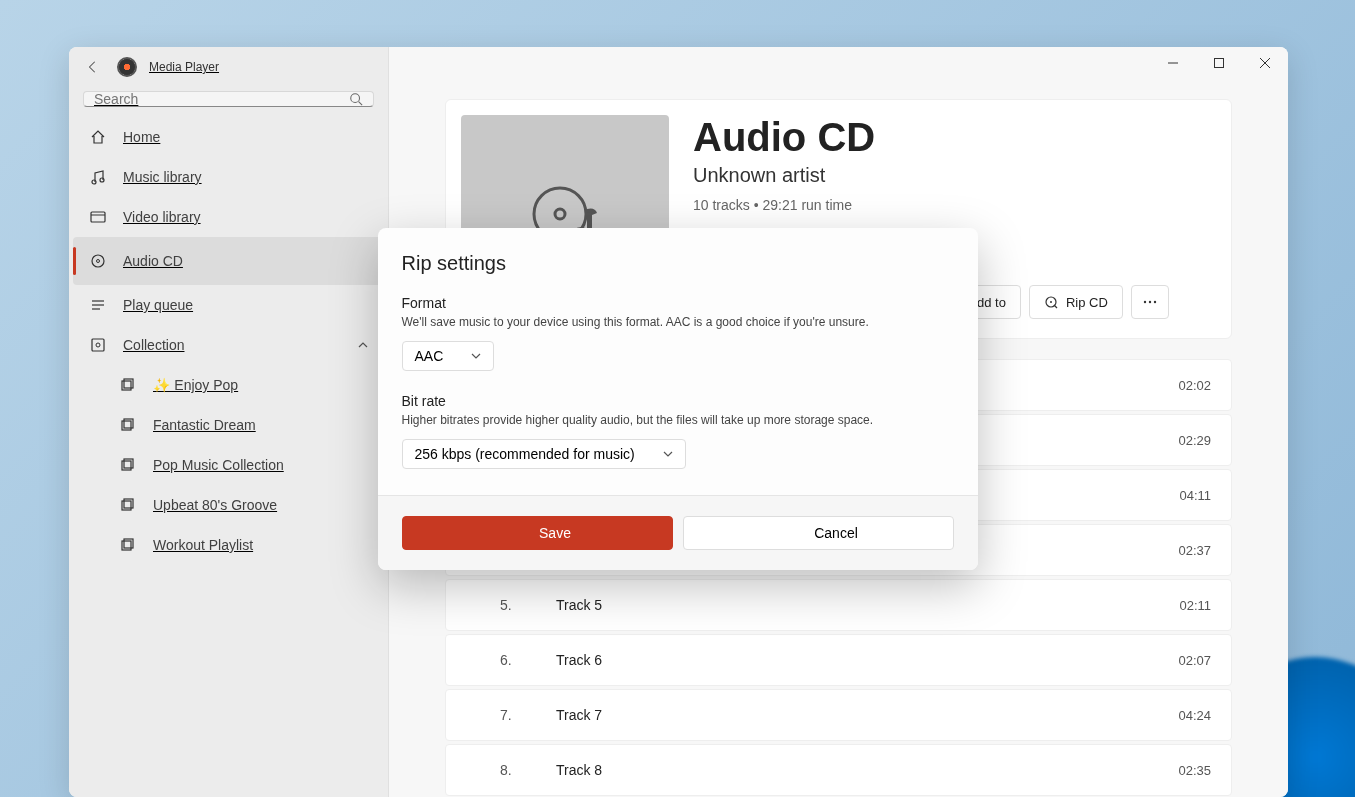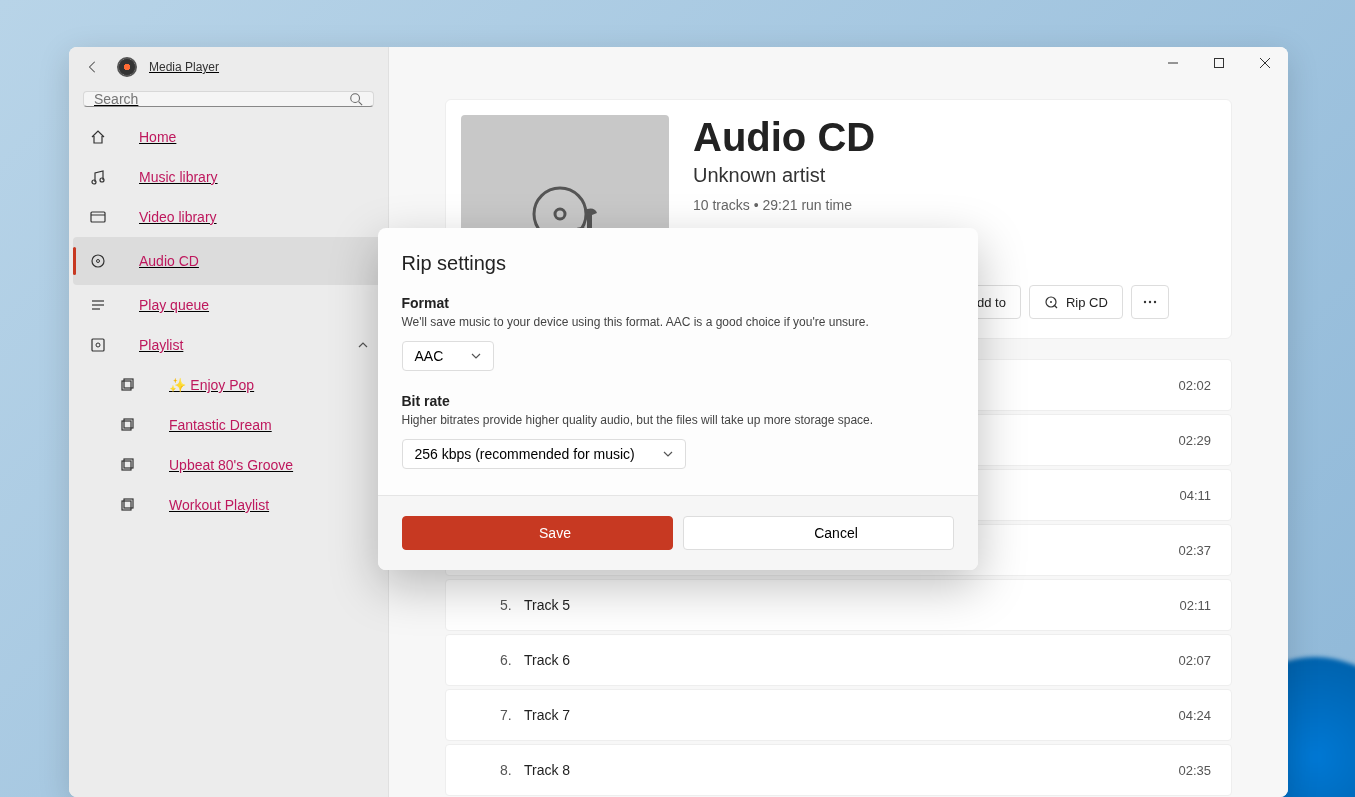--- a/index.html
+++ b/index.html
@@ -5,21 +5,21 @@
 * { margin:0; padding:0; box-sizing:border-box; font-family:"Segoe UI",sans-serif; }
 body { width:1355px; height:797px; background:linear-gradient(135deg,#b8d4e8 0%,#8fb8d8 100%); overflow:hidden; position:relative; }
 .window { position:absolute; left:69px; top:47px; width:1219px; height:750px; background:#f7f7f7; border-radius:8px; overflow:hidden; display:flex; box-shadow:0 8px 32px rgba(0,0,0,0.15); }
 .sidebar { width:320px; background:#ececec; border-right:1px solid #e0e0e0; display:flex; flex-direction:column;text-decoration:underline; }
 .title-bar { height:40px; display:flex; align-items:center; padding:0 12px; gap:12px; }
 .back-btn { width:24px; height:24px; display:flex; align-items:center; justify-content:center; cursor:pointer; border-radius:4px; }
 .app-icon { width:20px; height:20px; border-radius:50%; background:radial-gradient(circle,#ff6b35 30%,#333 30%,#333 70%,transparent 70%); border:2px solid #555; }
 .app-title { font-size:12px; color:#333; }
 .search-box { margin:4px 14px 10px; height:16px; background:#f5f5f5; border:1px solid #d8d8d8; border-bottom:1px solid #888; border-radius:4px; display:flex; align-items:center; padding:0 10px; }
 .search-box input { flex:1; border:none; background:transparent; outline:none; font-size:14px; color:#666; }
-.nav-item { height:40px; display:flex; align-items:center; padding:0 16px; gap:32px; cursor:pointer; font-size:14px; color:#be185d; position:relative; border-radius:4px; margin:0 4px; }
+.nav-item { height:40px; display:flex; align-items:center; padding:0 16px; gap:16px; cursor:pointer; font-size:14px; color:#404040; position:relative; border-radius:4px; margin:0 4px; }
 .nav-item.active { background:#dcdcdc; }
 .nav-item.active::before { content:""; position:absolute; left:0; top:10px; bottom:10px; width:3px; background:#c73922; border-radius:2px; }
 .nav-icon { width:18px; height:18px; display:flex; align-items:center; justify-content:center; }
 .sub-item { padding-left:46px; }
 .chevron { margin-left:auto; }
 .main { flex:1; background:#f7f7f7; position:relative; display:flex; flex-direction:column; }
 .win-controls { position:absolute; top:0; right:0; display:flex; height:32px; }
 .win-btn { width:46px; display:flex; align-items:center; justify-content:center; cursor:pointer; }
 .header-card { margin:52px 56px 20px 56px; background:#fff; border-radius:6px; border:1px solid #eee; padding:15px; display:flex; gap:24px; }
 .album-art { width:208px; height:208px; background:#c8c8c8; border-radius:4px; display:flex; align-items:center; justify-content:center; }
@@ -27,27 +27,27 @@
 .album-title { font-size:40px; font-weight:600; color:#222; }
 .album-artist { font-size:20px; color:#333; margin-top:4px; }
 .album-stats { font-size:14px; color:#666; margin-top:10px; }
 .action-row { display:flex; gap:8px; margin-top:auto; margin-bottom:4px; }
 .btn { height:34px; padding:0 14px; border-radius:4px; border:1px solid #ddd; background:#fff; display:flex; align-items:center; gap:8px; font-size:13px; cursor:pointer; color:#222; }
 .btn.primary { background:#b83218; border-color:#b83218; color:#fff; }
 .btn.icon-only { width:38px; padding:0; justify-content:center; }
 .tracks { margin:0 56px; }
 .track-row { height:52px; background:#fff; border-radius:4px; border:1px solid #eee; margin-bottom:3px; display:flex; align-items:center; padding:0 20px 0 54px; font-size:14px; }
 .track-num { width:24px; color:#555; }
-.track-name { flex:1; color:#222; }
+.track-name { flex:1; color:#222;margin-left:32px; }
 .track-time { color:#555; font-size:13px; }
 .modal-overlay { position:absolute; inset:0; display:flex; align-items:center; justify-content:center; z-index:100; }
 .modal { width:600px; background:#fdfdfd; border-radius:8px; box-shadow:0 16px 48px rgba(0,0,0,0.25); overflow:hidden; }
 .modal-body { padding:24px; }
 .modal-title { font-size:20px; font-weight:500; color:#222; margin-bottom:20px; }
-.section-label { font-size:14px; font-weight:700; color:#222; margin-bottom:4px; }
+.section-label { font-size:14px; font-weight:400; color:#222; margin-bottom:4px; }
 .section-desc { font-size:12px; color:#444; margin-bottom:12px; }
 .dropdown { display:inline-flex; align-items:center; gap:28px; padding:6px 12px; border:1px solid #ddd; border-radius:4px; background:#fff; font-size:14px; cursor:pointer; margin-bottom:22px; }
 .modal-footer { border-top:1px solid #e5e5e5; padding:20px 24px; display:flex; gap:10px; background:#f6f6f6; }
 .modal-btn { flex:1; height:34px; border-radius:4px; border:1px solid #ddd; background:#fff; font-size:14px; cursor:pointer;padding-left:36px; }
 .modal-btn.primary { background:#c73922; border-color:#c73922; color:#fff; }
 svg { display:block; }
 .accent-blob { position:absolute; right:-60px; bottom:-60px; width:200px; height:200px; border-radius:50%; background:radial-gradient(circle,#0078d4 0%,#005a9e 100%); filter:blur(2px); }
 </style>
 </head>
 <body>
@@ -121,21 +121,21 @@
         </span>
       <span>Play queue</span>
     </div>
     <div class="nav-item">
       <span class="nav-icon">
           <svg width="16" height="16" viewBox="0 0 16 16">
             <rect x="2" y="2" width="12" height="12" rx="1" stroke="#333" stroke-width="1.2" fill="none"></rect>
             <circle cx="8" cy="8" r="2" stroke="#333" stroke-width="1" fill="none"></circle>
           </svg>
         </span>
-      <span>Playlist</span>
+      <span>Collection</span>
       <span class="chevron">
           <svg width="10" height="10" viewBox="0 0 10 10">
             <path d="M1 7 L5 3 L9 7" stroke="#555" stroke-width="1.2" fill="none"></path>
           </svg>
         </span>
     </div>
 
     <div id="playlist-container">
         <div class="nav-item sub-item">
           <span class="nav-icon">
@@ -147,20 +147,29 @@
           <span>✨ Enjoy Pop</span>
         </div>
         <div class="nav-item sub-item">
           <span class="nav-icon">
             <svg width="16" height="16" viewBox="0 0 16 16">
               <rect x="2" y="4" width="9" height="9" stroke="#333" stroke-width="1.2" fill="none"></rect>
               <rect x="4" y="2" width="9" height="9" stroke="#333" stroke-width="1.2" fill="none"></rect>
             </svg>
           </span>
           <span>Fantastic Dream</span>
+        </div>
+        <div class="nav-item sub-item">
+          <span class="nav-icon">
+            <svg width="16" height="16" viewBox="0 0 16 16">
+              <rect x="2" y="4" width="9" height="9" stroke="#333" stroke-width="1.2" fill="none"></rect>
+              <rect x="4" y="2" width="9" height="9" stroke="#333" stroke-width="1.2" fill="none"></rect>
+            </svg>
+          </span>
+          <span>Pop Music Collection</span>
         </div>
         <div class="nav-item sub-item">
           <span class="nav-icon">
             <svg width="16" height="16" viewBox="0 0 16 16">
               <rect x="2" y="4" width="9" height="9" stroke="#333" stroke-width="1.2" fill="none"></rect>
               <rect x="4" y="2" width="9" height="9" stroke="#333" stroke-width="1.2" fill="none"></rect>
             </svg>
           </span>
           <span>Upbeat 80's Groove</span>
         </div>

